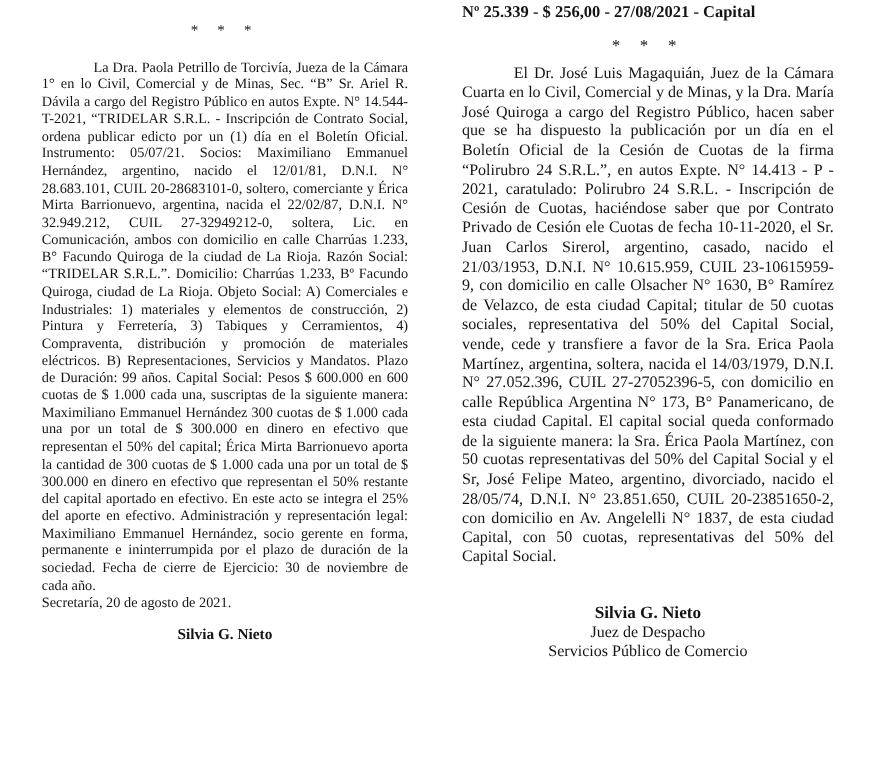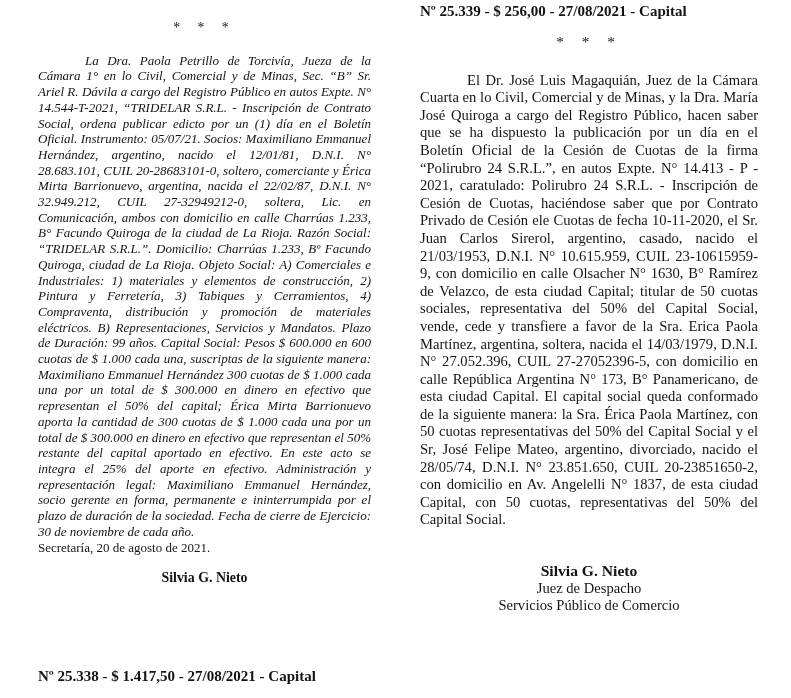--- a/index.html
+++ b/index.html
@@ -35,22 +35,22 @@
     position: absolute;
     bottom: 13px;
     left: 0;
   }
 
   .body-text {
     margin: 0;
     text-align: justify;
     text-indent: 47px;
   }
-  .col-left  .body-text { margin-top: 17px; font-style: italic; }
-  .col-right .body-text { margin-top: 21px; }
+  .col-left  .body-text { margin-top: 17px; }
+  .col-right .body-text { margin-top: 8px; }
 
   .plain-line { margin: 0; text-align: left; }
 
   .sig-block { text-align: center; }
   .col-left  .sig-block { margin-top: 15px; }
   .col-right .sig-block { margin-top: 33px; }
   .sig-name  { font-weight: bold; font-size: 1.07em; }
   .sig-title { font-weight: normal; }
 </style>
 </head>
@@ -58,21 +58,20 @@
 
 <div class="page">
 
   <section class="col col-left">
     <div class="separator">* * *</div>
     <p class="body-text">La Dra. Paola Petrillo de Torcivía, Jueza de la Cámara 1° en lo Civil, Comercial y de Minas, Sec. “B” Sr. Ariel R. Dávila a cargo del Registro Público en autos Expte. N° 14.544-T-2021, “TRIDELAR S.R.L. - Inscripción de Contrato Social, ordena publicar edicto por un (1) día en el Boletín Oficial. Instrumento: 05/07/21. Socios: Maximiliano Emmanuel Hernández, argentino, nacido el 12/01/81, D.N.I. N° 28.683.101, CUIL 20-28683101-0, soltero, comerciante y Érica Mirta Barrionuevo, argentina, nacida el 22/02/87, D.N.I. N° 32.949.212, CUIL 27-32949212-0, soltera, Lic. en Comunicación, ambos con domicilio en calle Charrúas 1.233, B° Facundo Quiroga de la ciudad de La Rioja. Razón Social: “TRIDELAR S.R.L.”. Domicilio: Charrúas 1.233, Bº Facundo Quiroga, ciudad de La Rioja. Objeto Social: A) Comerciales e Industriales: 1) materiales y elementos de construcción, 2) Pintura y Ferretería, 3) Tabiques y Cerramientos, 4) Compraventa, distribución y promoción de materiales eléctricos. B) Representaciones, Servicios y Mandatos. Plazo de Duración: 99 años. Capital Social: Pesos $ 600.000 en 600 cuotas de $ 1.000 cada una, suscriptas de la siguiente manera: Maximiliano Emmanuel Hernández 300 cuotas de $ 1.000 cada una por un total de $ 300.000 en dinero en efectivo que representan el 50% del capital; Érica Mirta Barrionuevo aporta la cantidad de 300 cuotas de $ 1.000 cada una por un total de $ 300.000 en dinero en efectivo que representan el 50% restante del capital aportado en efectivo. En este acto se integra el 25% del aporte en efectivo. Administración y representación legal: Maximiliano Emmanuel Hernández, socio gerente en forma, permanente e ininterrumpida por el plazo de duración de la sociedad. Fecha de cierre de Ejercicio: 30 de noviembre de cada año.</p>
     <p class="plain-line">Secretaría, 20 de agosto de 2021.</p>
     <div class="sig-block">
       <div class="sig-name">Silvia G. Nieto</div>
     </div>
-    <div class="ref-line footer-ref">Nº 25.338 - $ 1.417,50 - 27/08/2021 - Capital</div>
   </section>
 
   <section class="col col-right">
     <div class="ref-line header-ref">Nº 25.339 - $ 256,00 - 27/08/2021 - Capital</div>
     <div class="separator">* * *</div>
     <p class="body-text">El Dr. José Luis Magaquián, Juez de la Cámara Cuarta en lo Civil, Comercial y de Minas, y la Dra. María José Quiroga a cargo del Registro Público, hacen saber que se ha dispuesto la publicación por un día en el Boletín Oficial de la Cesión de Cuotas de la firma “Polirubro 24 S.R.L.”, en autos Expte. N° 14.413 - P - 2021, caratulado: Polirubro 24 S.R.L. - Inscripción de Cesión de Cuotas, haciéndose saber que por Contrato Privado de Cesión ele Cuotas de fecha 10-11-2020, el Sr. Juan Carlos Sirerol, argentino, casado, nacido el 21/03/1953, D.N.I. N° 10.615.959, CUIL 23-10615959-9, con domicilio en calle Olsacher N° 1630, B° Ramírez de Velazco, de esta ciudad Capital; titular de 50 cuotas sociales, representativa del 50% del Capital Social, vende, cede y transfiere a favor de la Sra. Erica Paola Martínez, argentina, soltera, nacida el 14/03/1979, D.N.I. N° 27.052.396, CUIL 27-27052396-5, con domicilio en calle República Argentina N° 173, B° Panamericano, de esta ciudad Capital. El capital social queda conformado de la siguiente manera: la Sra. Érica Paola Martínez, con 50 cuotas representativas del 50% del Capital Social y el Sr, José Felipe Mateo, argentino, divorciado, nacido el 28/05/74, D.N.I. N° 23.851.650, CUIL 20-23851650-2, con domicilio en Av. Angelelli N° 1837, de esta ciudad Capital, con 50 cuotas, representativas del 50% del Capital Social.</p>
     <div class="sig-block">
       <div class="sig-name">Silvia G. Nieto</div>
       <div class="sig-title">Juez de Despacho</div>
       <div class="sig-title">Servicios Público de Comercio</div>

